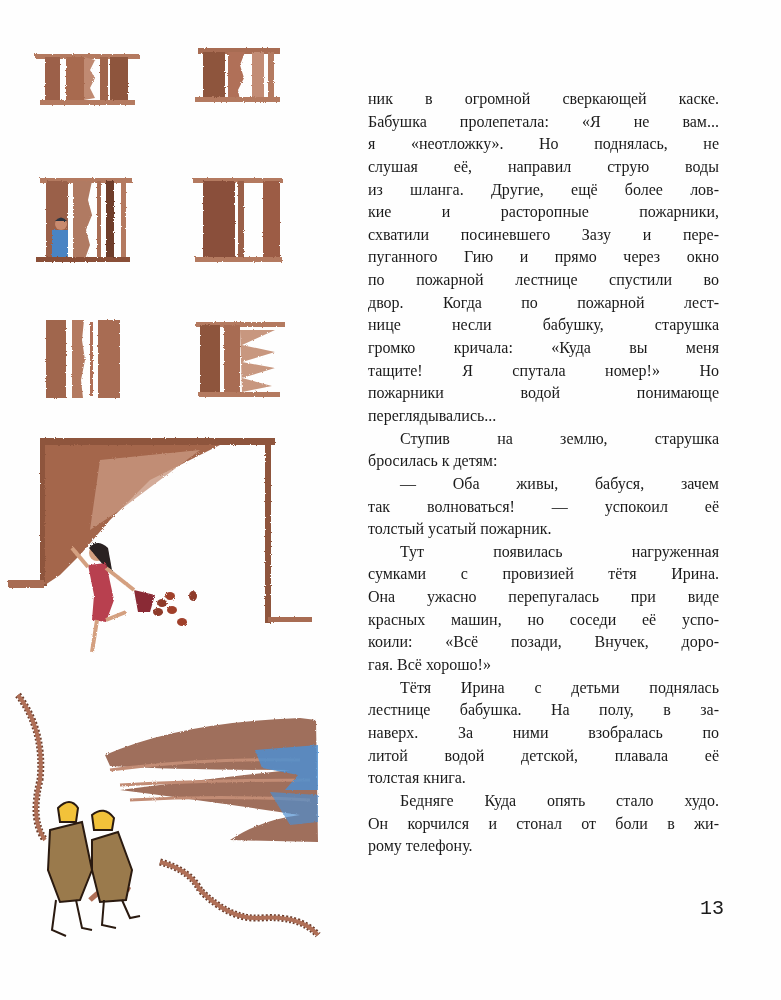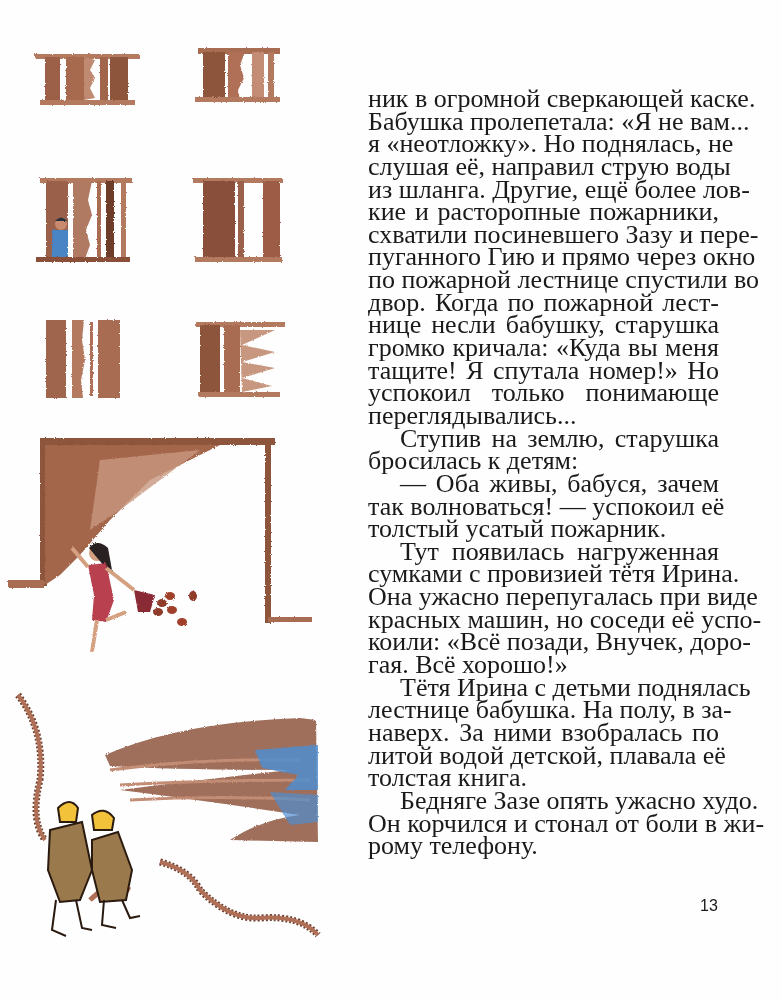--- a/index.html
+++ b/index.html
@@ -5,30 +5,30 @@
   html, body { margin: 0; padding: 0; background: #ffffff; }
   body { width: 781px; height: 1000px; position: relative; overflow: hidden; }
   .page { position: absolute; left: 0; top: 0; width: 781px; height: 1000px; background: #fefefe; }
 
   .illus { position: absolute; left: 0; top: 0; width: 340px; height: 1000px; }
   .illus svg { position: absolute; left: 0; top: 0; }
 
   .text-col {
     position: absolute; left: 368px; top: 88px; width: 351px;
     font-family: "Liberation Serif", "DejaVu Serif", serif;
-    font-size: 26px; line-height: 22.65px; color: #1a1a1a;
+    font-size: 16px; line-height: 22.65px; color: #1a1a1a;
   }
   .line { display: block; white-space: nowrap; text-align: justify; text-align-last: justify; height: 22.65px; }
   .line.last { text-align-last: left; }
   .line.indent { padding-left: 32px; }
 
   .page-number {
     position: absolute; left: 700px; top: 897px;
-    font-family: Liberation Sans, sans-serif;
-    font-size: 16px; color: #1a1a1a;
+    font-family: Liberation Mono, monospace;
+    font-size: 20px; color: #1a1a1a;
   }
 </style>
 </head>
 <body>
 
 <div class="page">
 
   <div class="illus">
     <svg width="340" height="1000" viewBox="0 0 340 1000">
       <defs>
@@ -152,37 +152,37 @@
     <span class="line">слушая её, направил струю воды</span>
     <span class="line">из шланга. Другие, ещё более лов-</span>
     <span class="line">кие и расторопные пожарники,</span>
     <span class="line">схватили посиневшего Зазу и пере-</span>
     <span class="line">пуганного Гию и прямо через окно</span>
     <span class="line">по пожарной лестнице спустили во</span>
     <span class="line">двор. Когда по пожарной лест-</span>
     <span class="line">нице несли бабушку, старушка</span>
     <span class="line">громко кричала: «Куда вы меня</span>
     <span class="line">тащите! Я спутала номер!» Но</span>
-    <span class="line">успокоил только понимающе</span>
+    <span class="line">пожарники водой понимающе</span>
     <span class="line last">переглядывались...</span>
     <span class="line indent">Ступив на землю, старушка</span>
     <span class="line last">бросилась к детям:</span>
     <span class="line indent">— Оба живы, бабуся, зачем</span>
     <span class="line">так волноваться! — успокоил её</span>
     <span class="line last">толстый усатый пожарник.</span>
     <span class="line indent">Тут появилась нагруженная</span>
     <span class="line">сумками с провизией тётя Ирина.</span>
     <span class="line">Она ужасно перепугалась при виде</span>
     <span class="line">красных машин, но соседи её успо-</span>
     <span class="line">коили: «Всё позади, Внучек, доро-</span>
     <span class="line last">гая. Всё хорошо!»</span>
     <span class="line indent">Тётя Ирина с детьми поднялась</span>
     <span class="line">лестнице бабушка. На полу, в за-</span>
     <span class="line">наверх. За ними взобралась по</span>
     <span class="line">литой водой детской, плавала её</span>
     <span class="line last">толстая книга.</span>
-    <span class="line indent">Бедняге Зазе опять ужасно худо.</span>
+    <span class="line indent">Бедняге Куда опять стало худо.</span>
     <span class="line">Он корчился и стонал от боли в жи-</span>
     <span class="line last">рому телефону.</span>
   </div>
 
   <div class="page-number">13</div>
 </div>
 
 </body></html>

